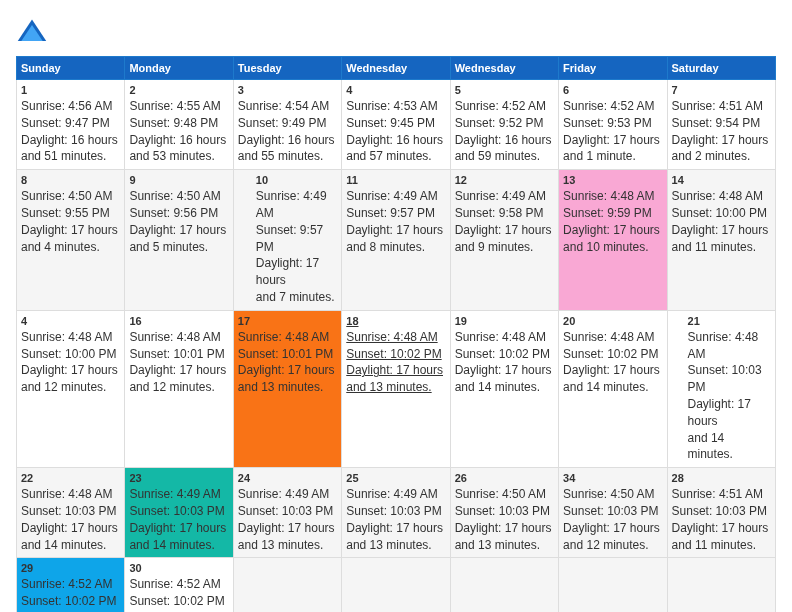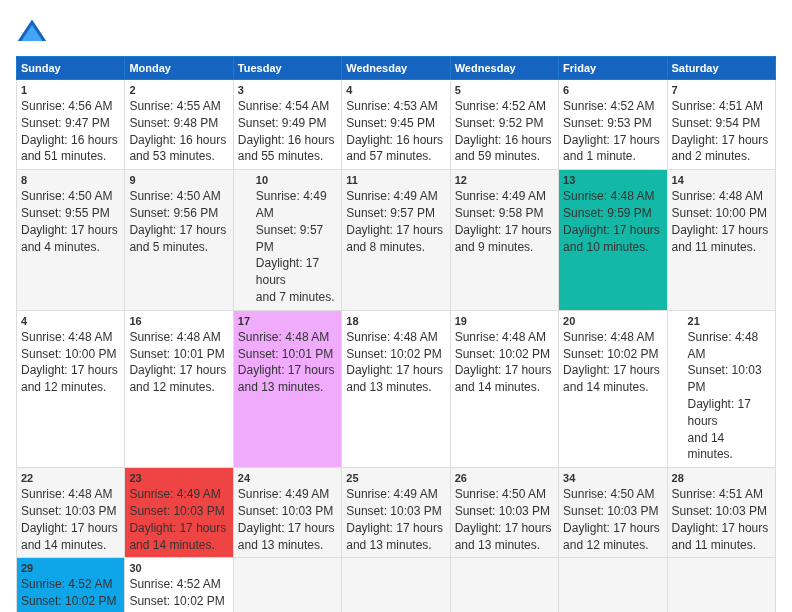--- a/index.html
+++ b/index.html
@@ -213,21 +213,21 @@
 Daylight: 17 hours
 and 8 minutes.</div>
           </td>
           <td style="background: rgb(245, 245, 245);">
             <span class="day-num">12</span>
             <div class="day-info" style="white-space: pre-line;">Sunrise: 4:49 AM
 Sunset: 9:58 PM
 Daylight: 17 hours
 and 9 minutes.</div>
           </td>
-          <td style="background: #14b8a6;">
+          <td style="background: #f9a8d4;">
             <span class="day-num">13</span>
             <div class="day-info" style="white-space: pre-line;">Sunrise: 4:48 AM
 Sunset: 9:59 PM
 Daylight: 17 hours
 and 10 minutes.</div>
           </td>
           <td style="background: rgb(245, 245, 245);">
             <span class="day-num">14</span>
             <div class="day-info" style="white-space: pre-line;">Sunrise: 4:48 AM
 Sunset: 10:00 PM
@@ -243,28 +243,28 @@
 Daylight: 17 hours
 and 12 minutes.</div>
           </td>
           <td style="background: rgb(255, 255, 255);">
             <span class="day-num">16</span>
             <div class="day-info" style="white-space: pre-line;">Sunrise: 4:48 AM
 Sunset: 10:01 PM
 Daylight: 17 hours
 and 12 minutes.</div>
           </td>
-          <td style="background: #f0abfc;">
+          <td style="background: #f97316;">
             <span class="day-num">17</span>
             <div class="day-info" style="white-space: pre-line;">Sunrise: 4:48 AM
 Sunset: 10:01 PM
 Daylight: 17 hours
 and 13 minutes.</div>
           </td>
-          <td style="background: rgb(255, 255, 255);">
+          <td style="background: rgb(255, 255, 255); text-decoration: underline;">
             <span class="day-num">18</span>
             <div class="day-info" style="white-space: pre-line;">Sunrise: 4:48 AM
 Sunset: 10:02 PM
 Daylight: 17 hours
 and 13 minutes.</div>
           </td>
           <td style="background: rgb(255, 255, 255);">
             <span class="day-num">19</span>
             <div class="day-info" style="white-space: pre-line;">Sunrise: 4:48 AM
 Sunset: 10:02 PM
@@ -287,21 +287,21 @@
           </td>
         </tr>
         <tr>
           <td style="background: rgb(245, 245, 245);">
             <span class="day-num">22</span>
             <div class="day-info" style="white-space: pre-line;">Sunrise: 4:48 AM
 Sunset: 10:03 PM
 Daylight: 17 hours
 and 14 minutes.</div>
           </td>
-          <td style="background: #ef4444;">
+          <td style="background: #14b8a6;">
             <span class="day-num">23</span>
             <div class="day-info" style="white-space: pre-line;">Sunrise: 4:49 AM
 Sunset: 10:03 PM
 Daylight: 17 hours
 and 14 minutes.</div>
           </td>
           <td style="background: rgb(245, 245, 245);">
             <span class="day-num">24</span>
             <div class="day-info" style="white-space: pre-line;">Sunrise: 4:49 AM
 Sunset: 10:03 PM

